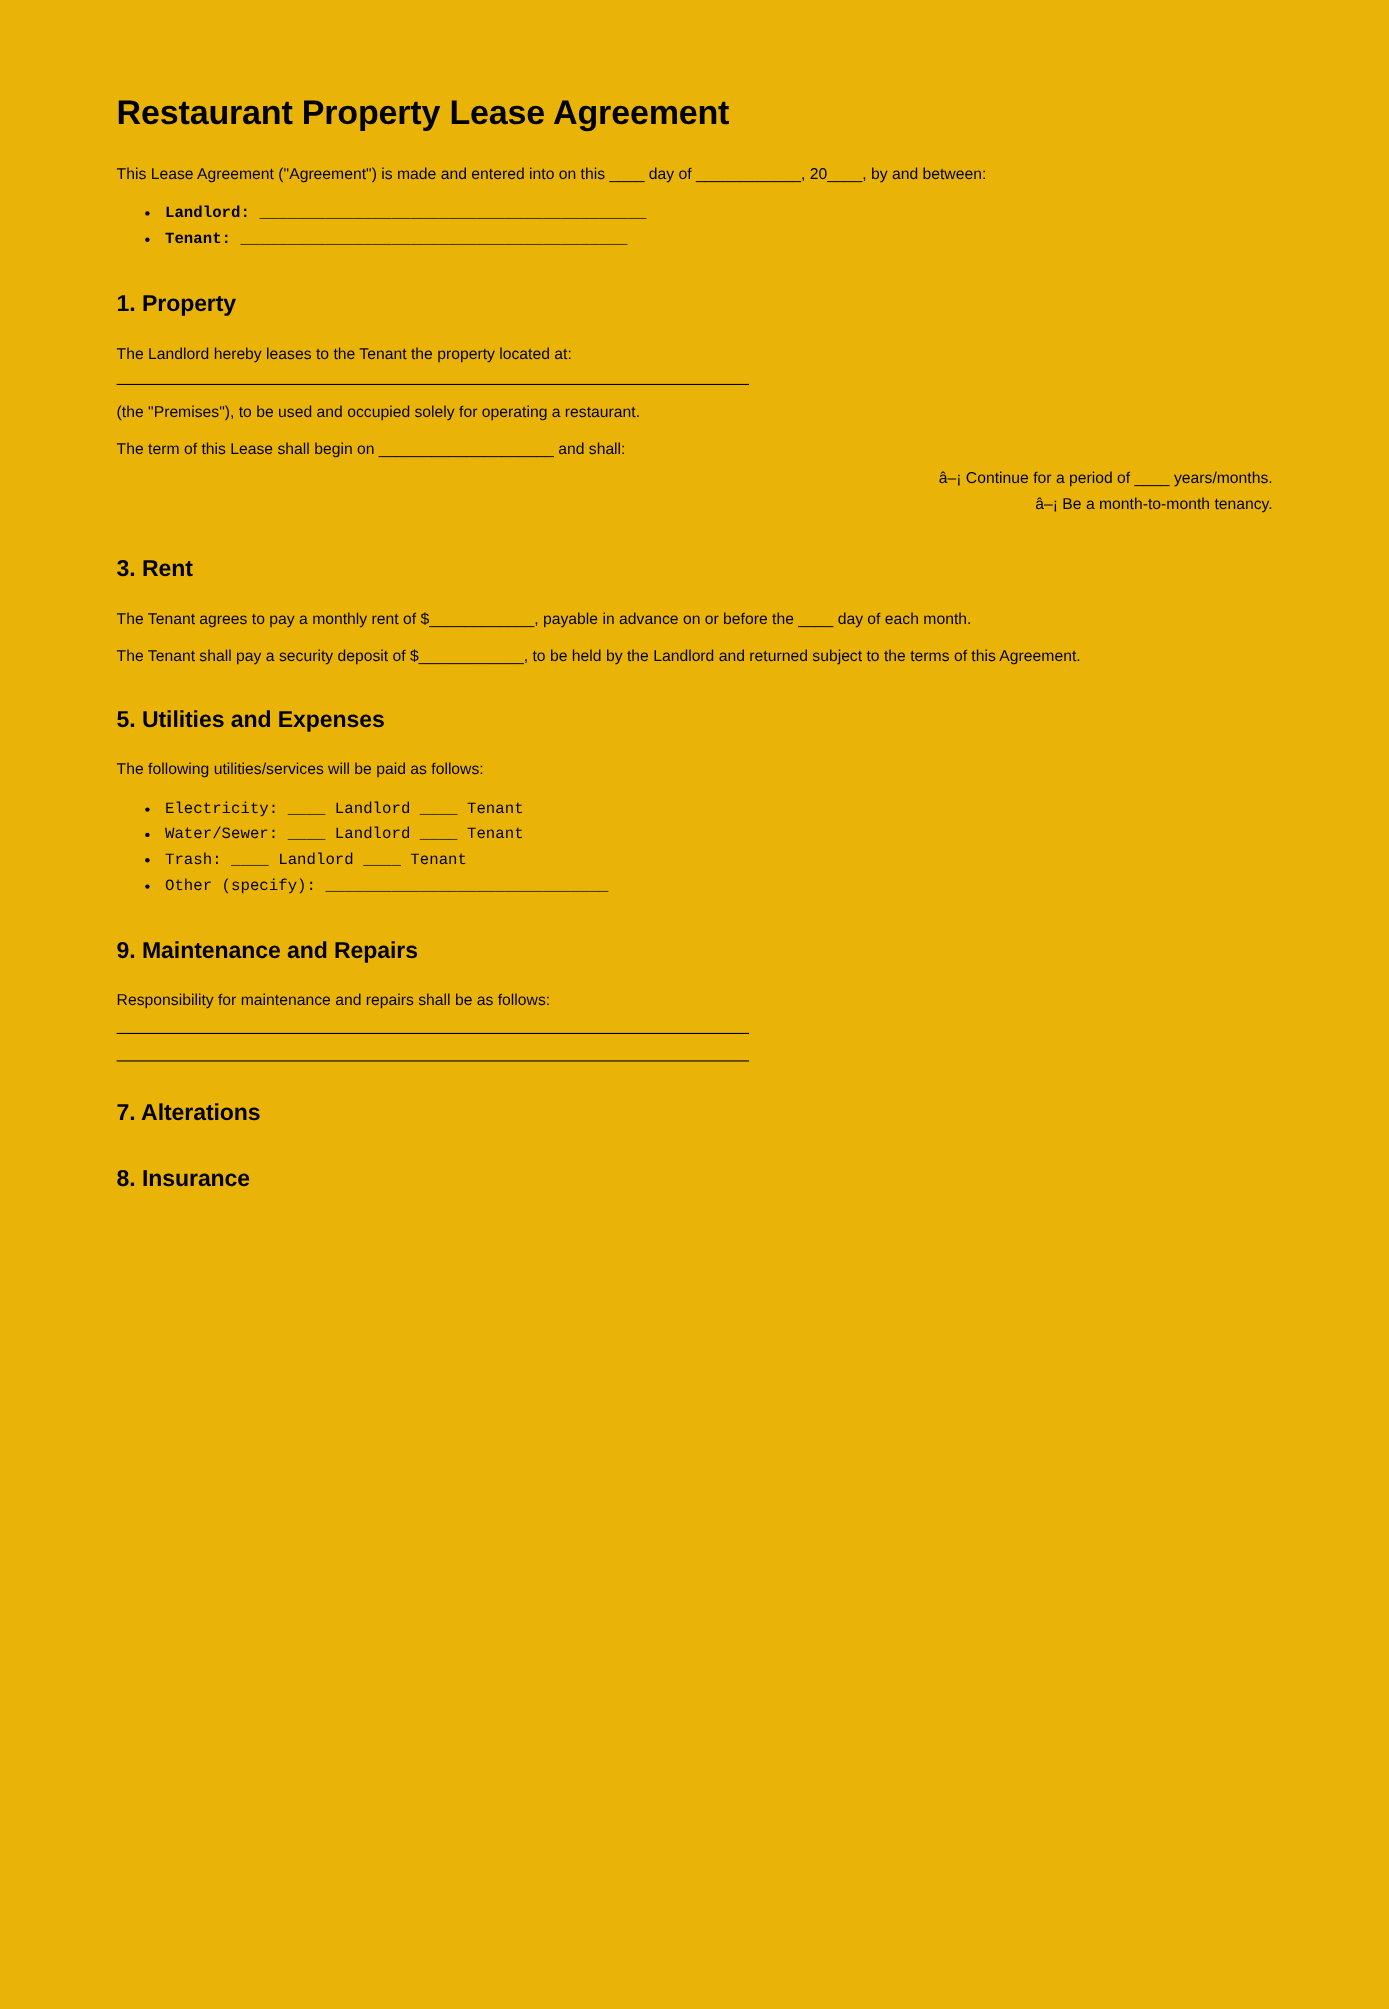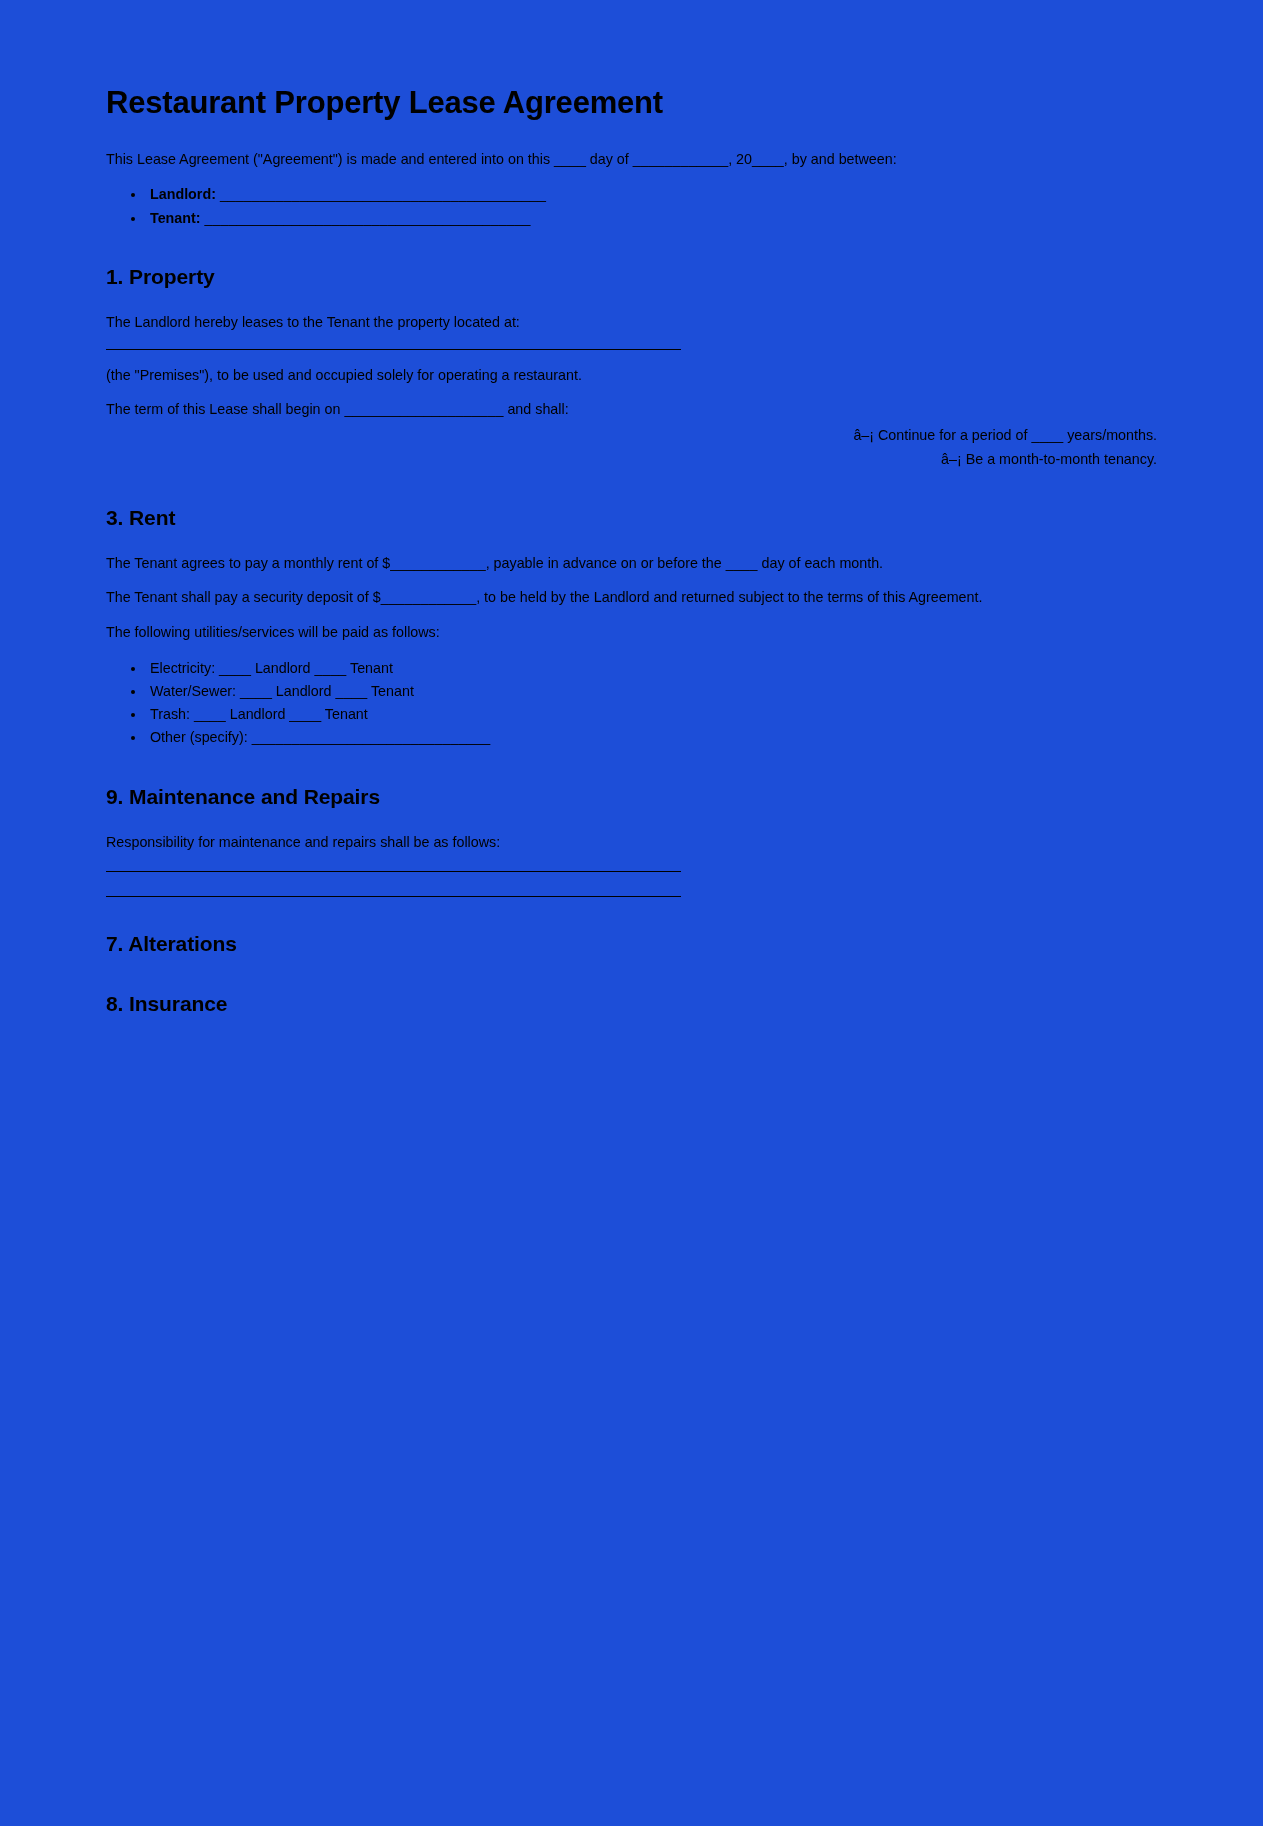--- a/index.html
+++ b/index.html
@@ -12,21 +12,21 @@
     width: 1263px;
     height: 1826px;
     font-family: "Liberation Sans", sans-serif;
     color: #000000;
     -webkit-font-smoothing: antialiased;
   }
   .page {
     position: relative;
     width: 1263px;
     height: 1826px;
-    background: #1d4ed8;
+    background: #eab308;
     box-sizing: border-box;
     padding: 62px 106px 0 106px;
   }
   .doc-body {
     width: 1051px;
   }
 
   h1.doc-title {
     font-size: 31px;
     font-weight: bold;
@@ -50,20 +50,21 @@
   }
 
   p.tight {
     margin: 4px 0 4px 0;
   }
 
   ul.doc-list {
     margin: 12px 0 12px 0;
     padding-left: 40px;
     list-style-type: disc;
+    font-family: Liberation Mono, monospace;
   }
   ul.doc-list li {
     font-size: 14.3px;
     line-height: 1.62;
     margin: 0;
     padding-left: 4px;
   }
   ul.doc-list li .lbl-bold {
     font-weight: bold;
   }
@@ -112,20 +113,21 @@
 
     <p class="para tight">The term of this Lease shall begin on ____________________ and shall:</p>
     <p class="checkline">â–¡ Continue for a period of ____ years/months.</p>
     <p class="checkline">â–¡ Be a month-to-month tenancy.</p>
 
     <h2 class="section-heading">3. Rent</h2>
     <p class="para">The Tenant agrees to pay a monthly rent of $____________, payable in advance on or before the ____ day of each month.</p>
 
     <p class="para">The Tenant shall pay a security deposit of $____________, to be held by the Landlord and returned subject to the terms of this Agreement.</p>
 
+    <h2 class="section-heading">5. Utilities and Expenses</h2>
     <p class="para">The following utilities/services will be paid as follows:</p>
     <ul class="doc-list">
       <li>Electricity: ____ Landlord ____ Tenant</li>
       <li>Water/Sewer: ____ Landlord ____ Tenant</li>
       <li>Trash: ____ Landlord ____ Tenant</li>
       <li>Other (specify): ______________________________</li>
     </ul>
 
     <h2 class="section-heading">9. Maintenance and Repairs</h2>
     <p class="para">Responsibility for maintenance and repairs shall be as follows:</p>

